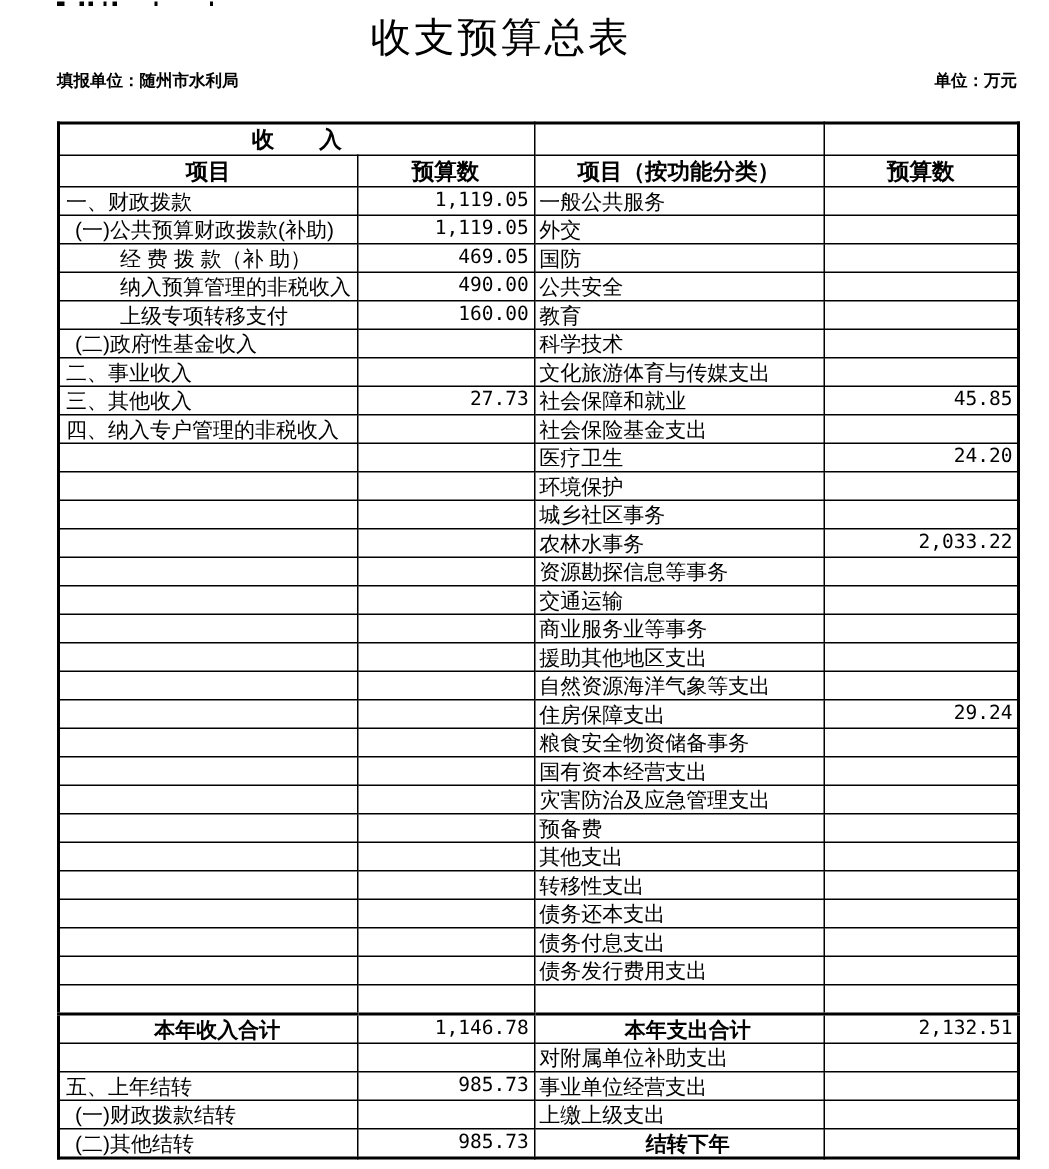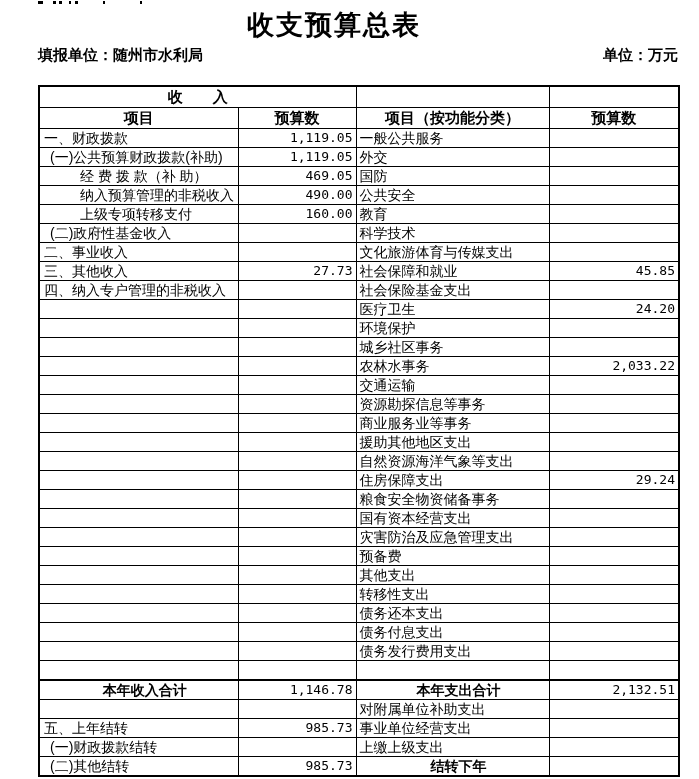--- a/index.html
+++ b/index.html
@@ -9,26 +9,26 @@
     font-family: "Liberation Sans", sans-serif;
     position: relative; overflow: hidden;
   }
   
   .frag-wrap { position: absolute; top: 0; left: 0; height: 5px; width: 699px; }
   .frag { position: absolute; top: 1px; height: 3px; background: #000; }
 
   .title {
     margin: 7px 0 3px 0; padding: 0;
     width: 668px; text-align: center;
-    font-size: 27px; font-weight: bold; letter-spacing: 2px;
+    font-size: 27px; font-weight: normal; letter-spacing: 2px;
   }
   .meta {
     width: 640px; margin: 0 0 2px 38px;
     display: flex; justify-content: space-between; align-items: flex-end;
-    font-size: 15px; font-weight: bold;
+    font-size: 11px; font-weight: bold;
   }
   table.budget {
     border-collapse: collapse; table-layout: fixed;
     width: 640px; margin-left: 38px;
     border: 2px solid #000;
     margin-top: 20px;
   }
   .budget th, .budget td {
     border: 1px solid #000;
     overflow: hidden; white-space: nowrap;
@@ -164,27 +164,27 @@
       </tr>
       <tr>
         <td class="item i0"></td>
         <td class="num"></td>
         <td class="item">农林水事务</td>
         <td class="num">2,033.22</td>
       </tr>
       <tr>
         <td class="item i0"></td>
         <td class="num"></td>
+        <td class="item">资源勘探信息等事务</td>
+        <td class="num"></td>
+      </tr>
+      <tr>
+        <td class="item i0"></td>
+        <td class="num"></td>
         <td class="item">交通运输</td>
-        <td class="num"></td>
-      </tr>
-      <tr>
-        <td class="item i0"></td>
-        <td class="num"></td>
-        <td class="item">资源勘探信息等事务</td>
         <td class="num"></td>
       </tr>
       <tr>
         <td class="item i0"></td>
         <td class="num"></td>
         <td class="item">商业服务业等事务</td>
         <td class="num"></td>
       </tr>
       <tr>
         <td class="item i0"></td>

